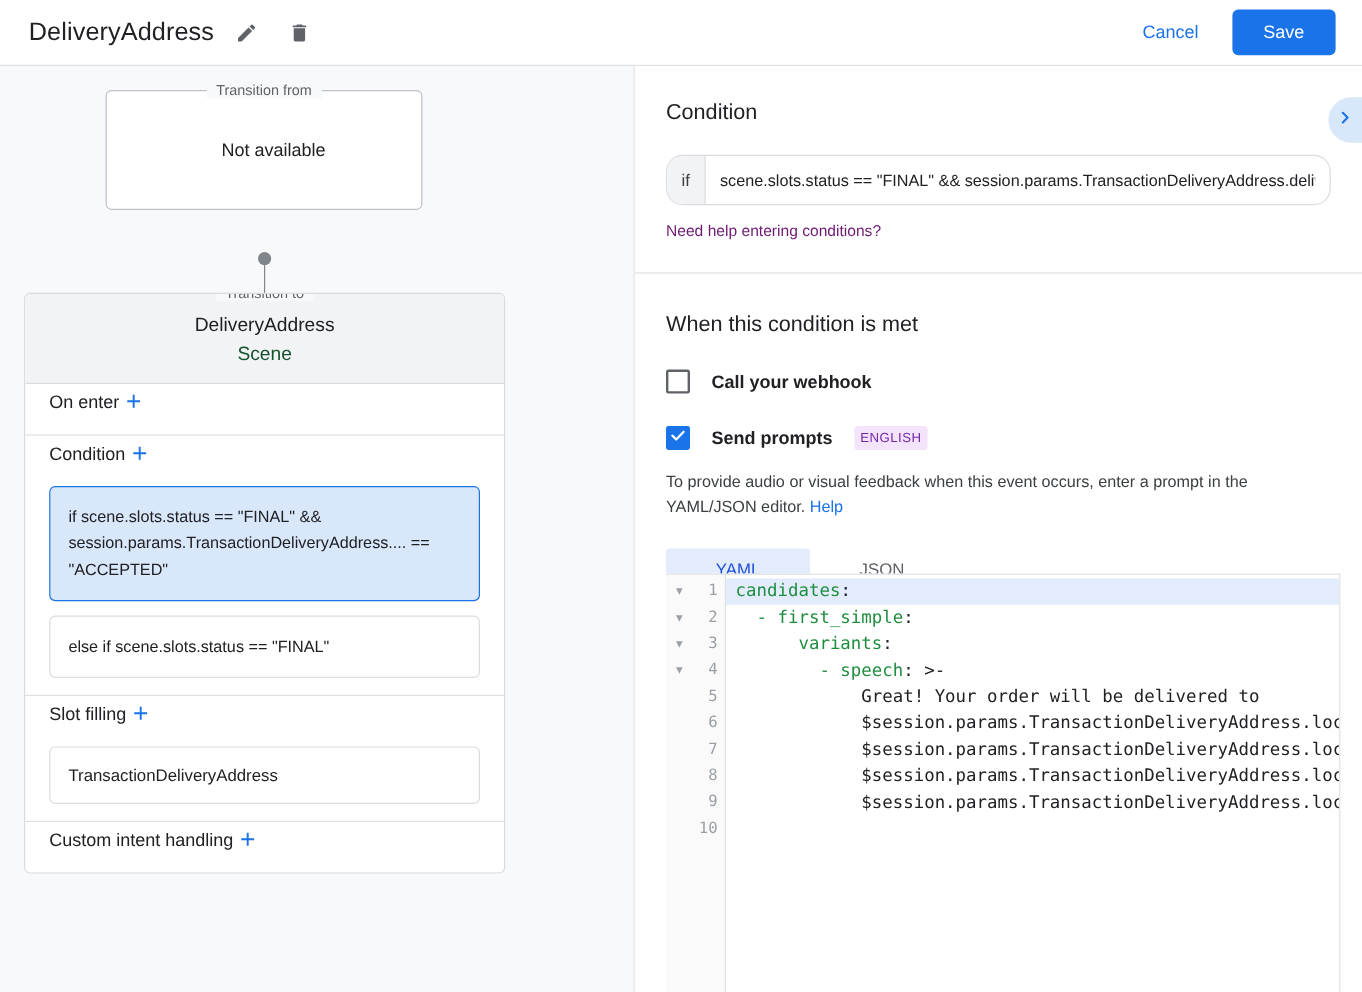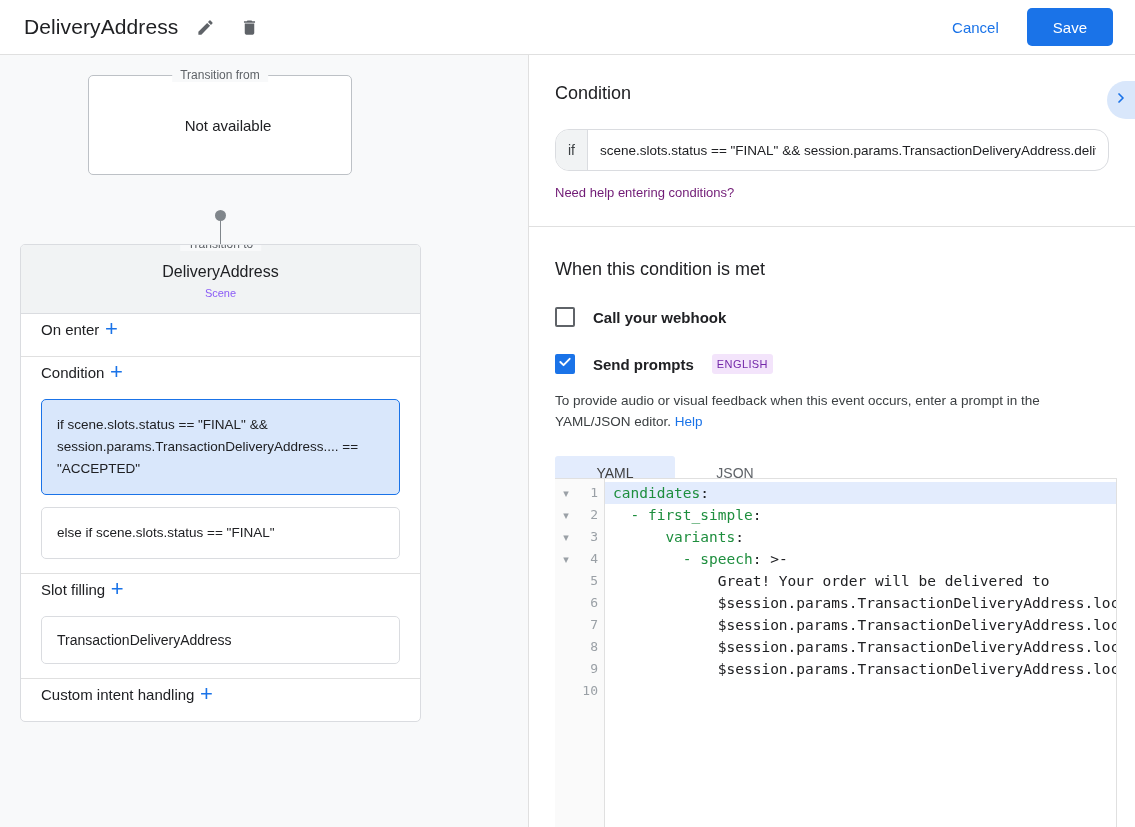--- a/index.html
+++ b/index.html
@@ -96,21 +96,21 @@
   }
   .scene-head {
     background: #f1f3f4; padding: 18px 0 14px; text-align: center;
     border-bottom: 1px solid #dadce0; position: relative;
   }
   .scene-head .legend {
     position: absolute; top: -8px; left: 50%; transform: translateX(-50%);
     background: #f8f9fa; padding: 0 8px; font-size: 12px; color: #5f6368;
   }
   .scene-name { font-size: 16px; color: #202124; }
-  .scene-sub { font-size: 11px; color: #8b5cf6; margin-top: 6px; }
+  .scene-sub { font-size: 16px; color: #14532d; margin-top: 6px; }
 
   .section { border-bottom: 1px solid #e0e0e0; }
   .section:last-child { border-bottom: none; }
   .section-head {
     display: flex; align-items: center; justify-content: flex-start;
     padding: 4px 20px 16px 20px; cursor: pointer;
   }
   .section-title { font-size: 15px; color: #202124; }
   .plus-icon {
     color: #1a73e8; font-size: 22px; line-height: 1; font-weight: 400;
@@ -191,21 +191,21 @@
     max-width: 566px;
   }
 
   
   .tabs { display: flex; margin-top: 24px; }
   .tab {
     width: 120px; height: 34px; display: flex;
     align-items: center; justify-content: center;
     font-size: 14px; color: #5f6368; cursor: pointer; border-radius: 3px;
   }
-  .tab.active { background: #e3ecfd; color: #404040; }
+  .tab.active { background: #e3ecfd; color: #1d4ed8; }
 
   
   .editor {
     position: absolute; left: 555px; top: 478px;
     width: 562px; height: 349px;
     border-top: 1px solid #e0e0e0;
     border-right: 1px solid #e0e0e0;
     background: #ffffff; display: flex; overflow: hidden;
   }
   .gutter-fold {

